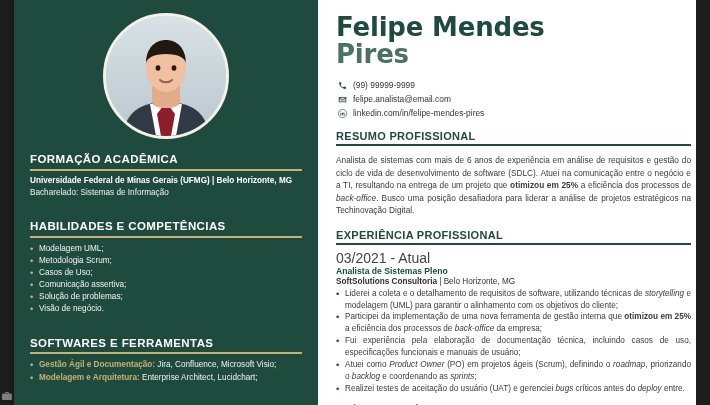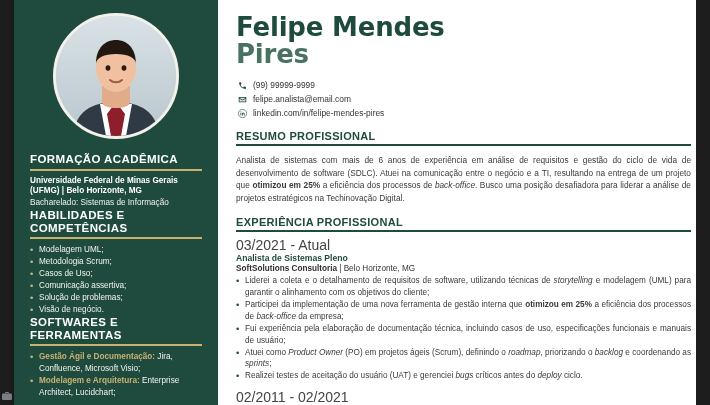--- a/index.html
+++ b/index.html
@@ -19,21 +19,21 @@
     position: absolute;
     left: 14px; top: 0px;
     width: 682px; height: 405px;
     background: #ffffff;
     display: flex;
     overflow: hidden;
     box-shadow: 0 0 4px rgba(0,0,0,.5);
   }
   
   .left {
-    width: 204px;
+    width: 304px;
     background: #1f4b3f;
     color: #ffffff;
     padding: 0 16px 10px 16px;
     position: relative;
   }
   .photo-wrap {
     width: 126px; height: 126px;
     border-radius: 50%;
     border: 3px solid #f4f1ea;
     overflow: hidden;
@@ -51,21 +51,21 @@
     color: #ffffff;
     margin: 0 0 3px 0;
     text-transform: uppercase;
   }
   .sec-rule {
     height: 2px;
     background: #c8b273;
     width: 100%;
     margin: 0 0 5px 0;
   }
-  .left-section { margin-top: 0; }
+  .left-section { margin-top: 22px; }
   .left-section:first-of-type { margin-top: 14px; }
 
   .yrs { font-size: 8px; color: #e2e6dd; margin-bottom: 1px; }
   .inst {
     font-size: 8.2px; font-weight: bold; line-height: 1.25;
     color: #ffffff; margin-bottom: 2px;
   }
   .degree { font-size: 8.2px; line-height: 1.25; color: #f0f2ec; }
 
   ul.bul {
@@ -291,21 +291,21 @@
           <div class="job-date">03/2021 - Atual</div>
           <div class="job-title">Analista de Sistemas Pleno</div>
           <div class="job-co">
             <b>SoftSolutions Consultoria</b><span> | Belo Horizonte, MG</span>
           </div>
           <ul class="jb">
               <li><span>Liderei a coleta e o detalhamento de requisitos de software, utilizando técnicas de </span><i>storytelling</i><span> e modelagem (UML) para garantir o alinhamento com os objetivos do cliente;</span></li>
               <li><span>Participei da implementação de uma nova ferramenta de gestão interna que </span><b>otimizou em 25%</b><span> a eficiência dos processos de </span><i>back-office</i><span> da empresa;</span></li>
               <li><span>Fui experiência pela elaboração de documentação técnica, incluindo casos de uso, especificações funcionais e manuais de usuário;</span></li>
               <li><span>Atuei como </span><i>Product Owner</i><span> (PO) em projetos ágeis (Scrum), definindo o </span><i>roadmap</i><span>, priorizando o </span><i>backlog</i><span> e coordenando as </span><i>sprints</i><span>;</span></li>
-              <li><span>Realizei testes de aceitação do usuário (UAT) e gerenciei </span><i>bugs</i><span> críticos antes do </span><i>deploy</i><span> ciclo.</span></li>
+              <li><span>Realizei testes de aceitação do usuário (UAT) e gerenciei </span><i>bugs</i><span> críticos antes do </span><i>deploy</i><span> entre.</span></li>
             </ul>
         </div>
 
         <div class="job">
           <div class="job-date">02/2011 - 02/2021</div>
           <div class="job-title">Analista de Realizei Júnior</div>
           <div class="job-co">
             <b>Startup DataFlow</b><span> | Contagem, MG</span>
           </div>
 

